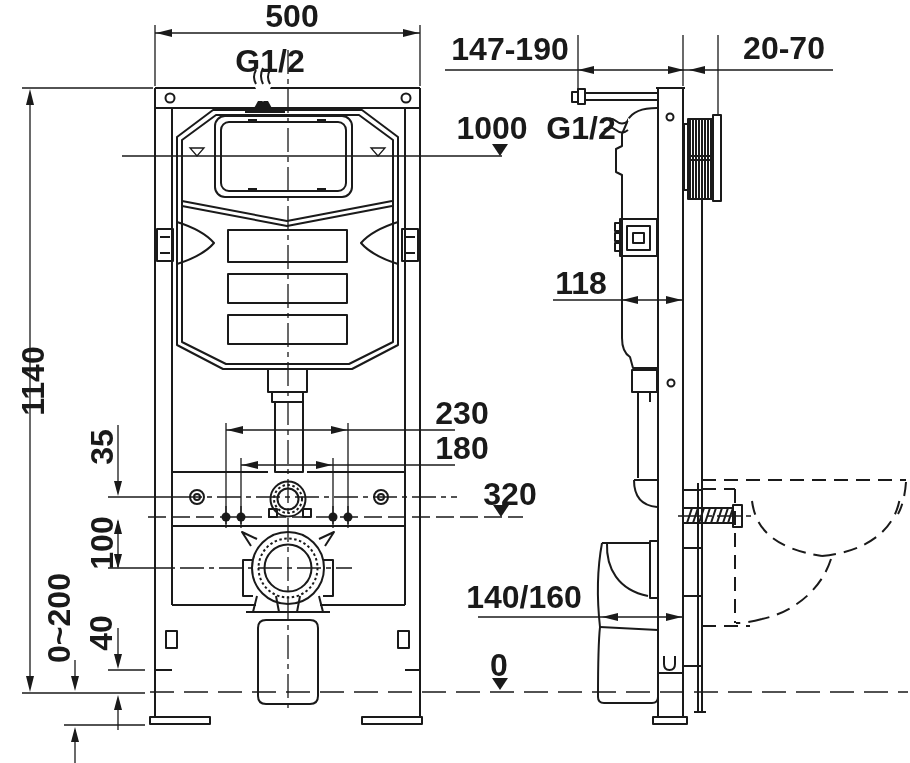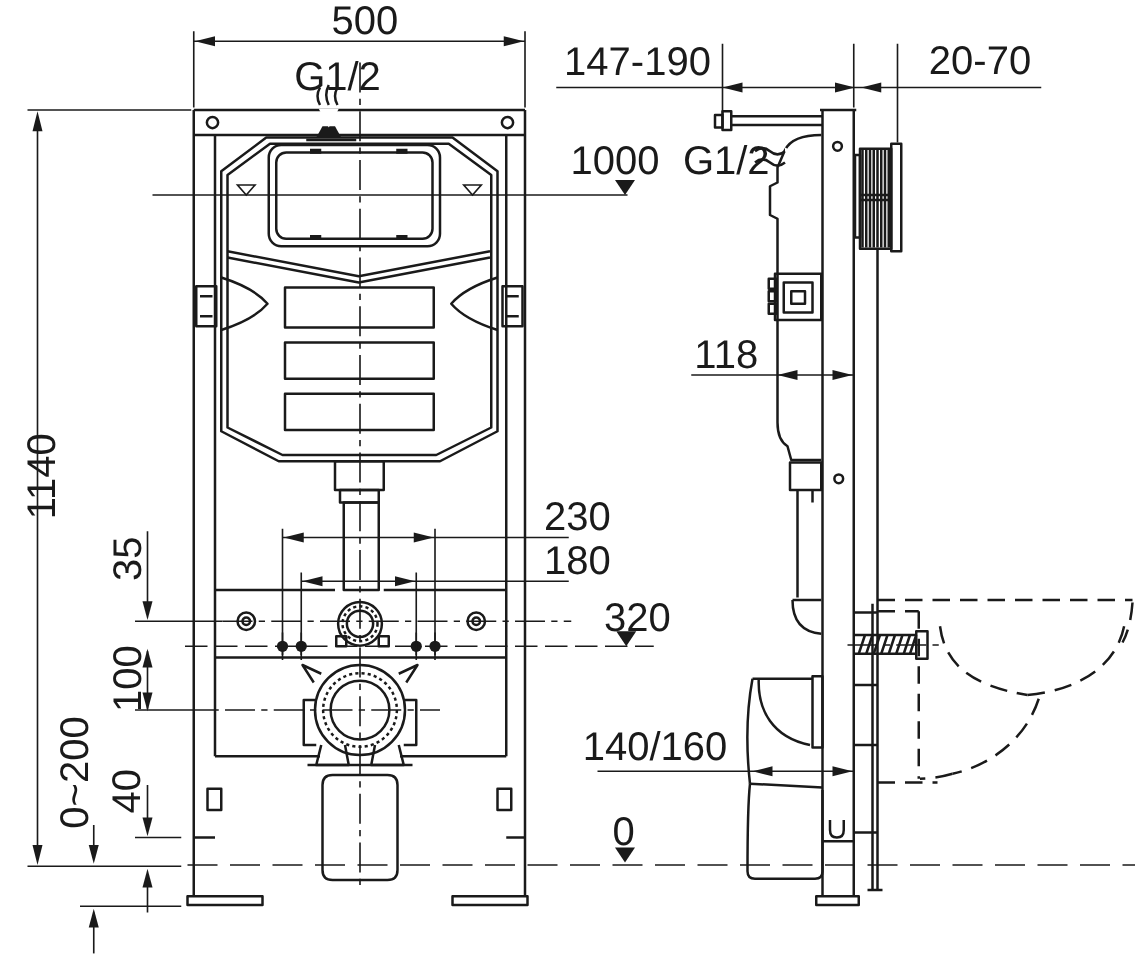--- a/index.html
+++ b/index.html
@@ -1,17 +1,17 @@
 <!DOCTYPE html>
 <html style="--line: #1a1a1a; --bg: #ffffff;"><head>
 <meta charset="utf-8">
 <style>
   :root { --line:#1a1a1a; --bg:#ffffff; }
   html,body { margin:0; padding:0; background:var(--bg); }
-  .stage { width:910px; height:763px; background:var(--bg); position:relative; overflow:hidden; }
+  .stage { width:910px; height:763px; background:var(--bg); position:relative; overflow:hidden;font-weight:bold; }
   svg { display:block; }
   .obj line, .obj path, .obj rect, .obj circle {
     fill:none; stroke:var(--line); stroke-width:2; stroke-linejoin:round; stroke-linecap:butt;
   }
   .obj .wfill { fill:#ffffff; }
   .obj .bfill { fill:var(--line); stroke:none; }
   .dim line, .dim path { fill:none; stroke:var(--line); stroke-width:1.3; }
   .dim .arr { fill:var(--line); stroke:none; }
   .dim .lvl { fill:var(--line); stroke:none; }
   .dim .opentri { fill:#ffffff; stroke:var(--line); stroke-width:1.3; }

